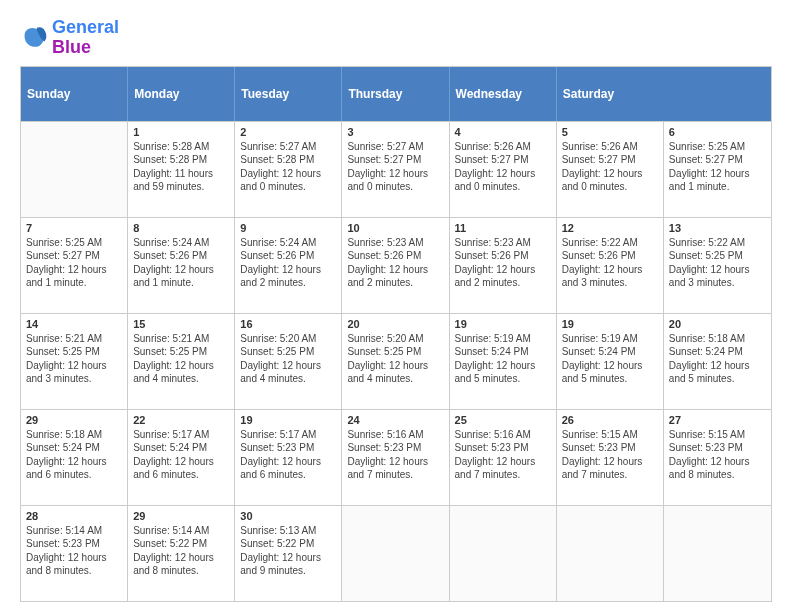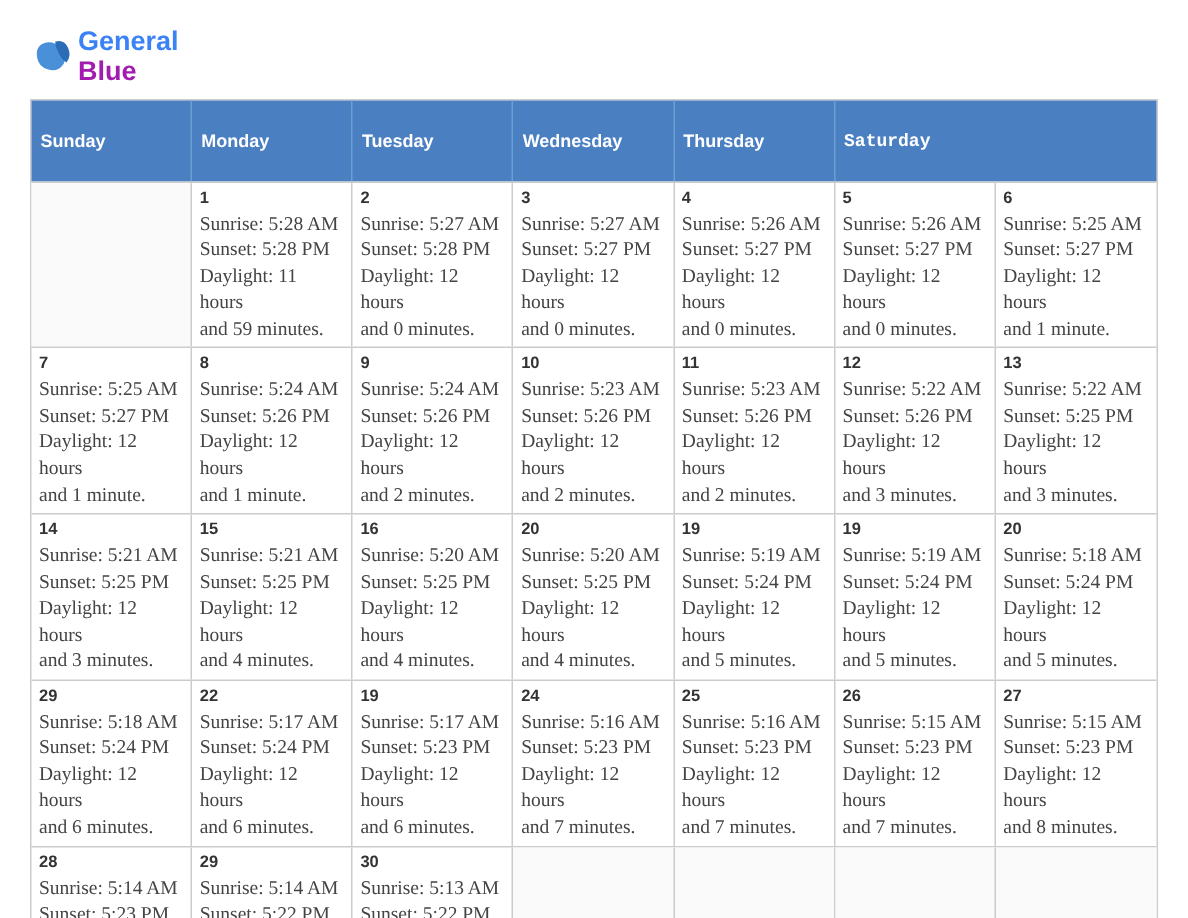--- a/index.html
+++ b/index.html
@@ -64,21 +64,21 @@
       grid-template-columns: repeat(7, 1fr);
       background: #4a7fc1;
     }
     .cal-header-cell {
       color: #fff;
       font-size: 12px;
       font-weight: bold;
       padding: 20px 6px;
       border-right: 1px solid #6a9fd1;
     }
-    .cal-header-cell:last-child { border-right: none; font-family: Liberation Mono, monospace; }
+    .cal-header-cell:last-child { border-right: none; }
     .cal-body {
       flex: 1;
       display: flex;
       flex-direction: column;
     }
     .cal-row {
       display: grid;
       grid-template-columns: repeat(7, 1fr);
       flex: 1;
       border-top: 1px solid #ccc;
@@ -94,24 +94,23 @@
     .cal-cell:last-child { border-right: none; }
     .cal-cell.empty { background: #fafafa; }
     .day-num {
       font-size: 11px;
       font-weight: bold;
       color: #333;
       display: block;
       margin-bottom: 2px;
     }
     .cell-text {
-      font-size: 13px;
+      font-size: 10px;
       color: #444;
       line-height: 1.35;
-      font-family: Liberation Serif, serif;
     }
   </style>
 </head>
 <body>
 
 <div class="page">
   <div class="header">
     <div class="logo">
       <svg class="logo-icon" viewBox="0 0 30 30" xmlns="http://www.w3.org/2000/svg">
         <path d="M8 6 Q15 2 22 8 Q28 13 24 20 Q20 26 13 24 Q6 22 5 15 Q4 9 8 6Z" fill="#4a90d9"></path>
@@ -127,22 +126,22 @@
       <div class="cal-subtitle"></div>
     </div>
   </div>
 
   <div class="calendar">
     <div class="cal-header">
 
     <div class="cal-header-cell">Sunday</div>
         <div class="cal-header-cell">Monday</div>
         <div class="cal-header-cell">Tuesday</div>
+        <div class="cal-header-cell">Thursday</div>
         <div class="cal-header-cell">Wednesday</div>
-        <div class="cal-header-cell">Thursday</div>
         <div class="cal-header-cell">Saturday</div>
       </div>
     <div class="cal-body">
 
     <div class="cal-row">
           <div class="cal-cell empty"></div>
           <div class="cal-cell">
             <span class="day-num">1</span>
             <div class="cell-text" style="white-space: pre-line;">Sunrise: 5:28 AM
 Sunset: 5:28 PM

